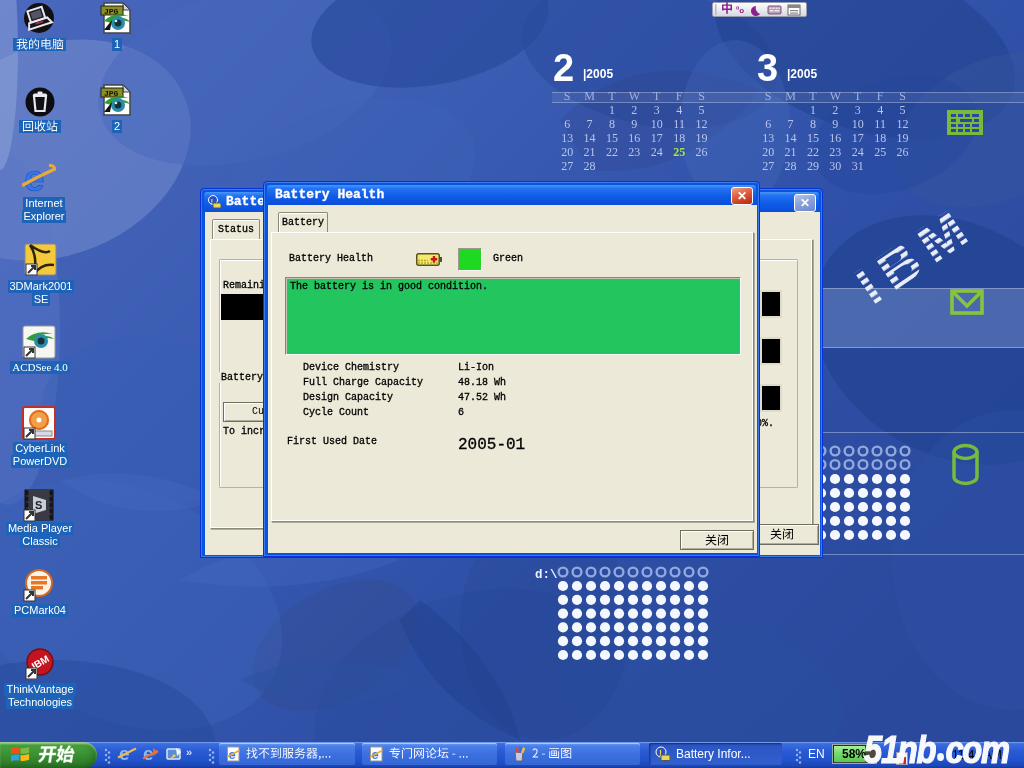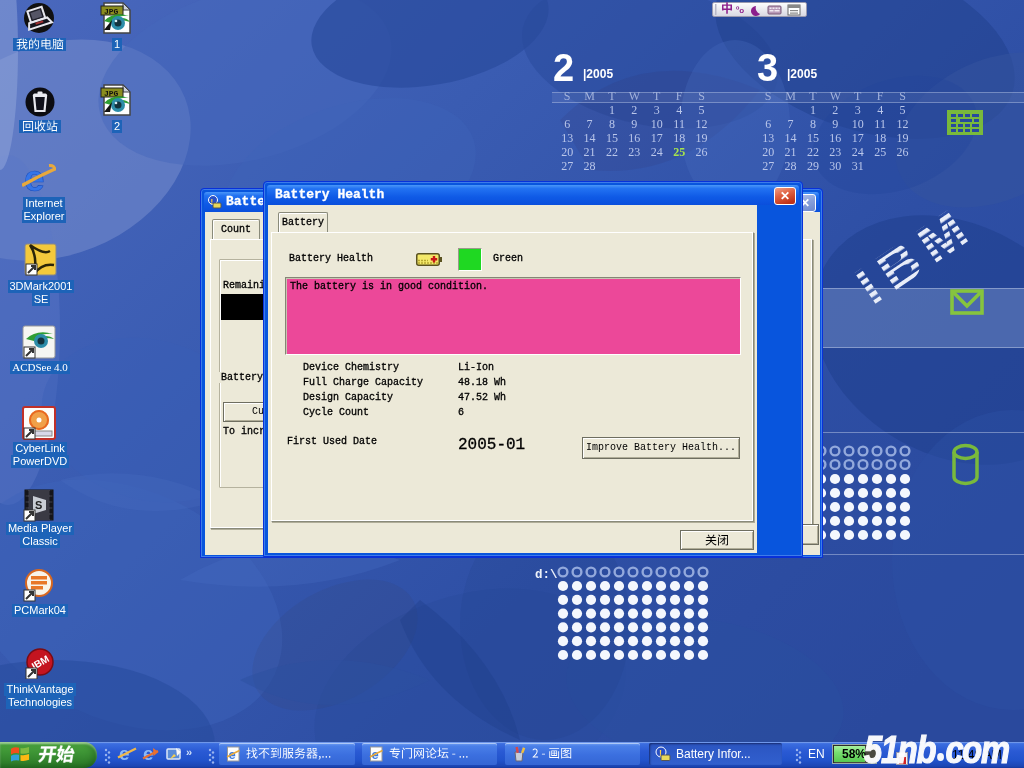--- a/index.html
+++ b/index.html
@@ -440,69 +440,68 @@
     <svg class="abs" style="left:4px;top:3px" width="14" height="14" viewBox="0 0 14 14">
         <circle cx="5" cy="5" r="4.5" fill="#2850c8" stroke="#fff"></circle>
         <text x="2.5" y="8.5" font-size="8" font-weight="bold" fill="#ffd24a" font-family="Liberation Sans">!</text>
         <rect x="5" y="8" width="8" height="5" rx="1" fill="#e8d85a" stroke="#555"></rect>
       </svg>
     <div class="mono" style="position:absolute;left:22px;top:2px;font-size:13px;font-weight:bold;color:#fff;">Battery Information</div>
     <div class="abs" style="right:3px;top:2px;width:22px;height:18px;border:1px solid #fff;border-radius:3px;background:linear-gradient(160deg,#b4c4ec,#8aa2dc 45%,#6c88cc);text-align:center;color:#fff;font-family:'Liberation Sans';font-size:12px;font-weight:bold;line-height:16px;">✕</div>
   </div>
   <div class="abs" style="left:4px;top:23px;width:615px;height:343px;background:#ece9d8;"></div>
 
-  <div class="abs mono" style="left:11px;top:30px;width:48px;height:21px;background:#ece9d8;border:1px solid #898a7a;border-bottom:none;border-radius:2px 2px 0 0;box-shadow:inset 1px 1px 0 #fff;font-size:10px;text-align:center;line-height:20px;">Count</div>
+  <div class="abs mono" style="left:11px;top:30px;width:48px;height:21px;background:#ece9d8;border:1px solid #898a7a;border-bottom:none;border-radius:2px 2px 0 0;box-shadow:inset 1px 1px 0 #fff;font-size:10px;text-align:center;line-height:20px;">Status</div>
   <div class="abs" style="left:9px;top:50px;width:603px;height:290px;border:1px solid #898a7a;border-top-color:#fff;border-left-color:#fff;background:#ece9d8;box-shadow:inset -1px -1px 0 #fff, 1px 1px 0 #b0ad98;"></div>
 
   <div class="abs" style="left:18px;top:70px;width:579px;height:229px;border:1px solid #b5b29e;box-shadow:inset 1px 1px 0 #fff;border-radius:1px;"></div>
   <div class="abs mono" style="left:22px;top:91px;font-size:10px;color:#000;">Remaining charge</div>
   <div class="abs" style="left:20px;top:105px;width:120px;height:26px;background:#000;"></div>
   <div class="abs mono" style="left:18px;top:183px;font-size:10px;color:#000;background:#ece9d8;padding:0 2px;">Battery Status</div>
   <div class="btn" style="left:22px;top:213px;width:100px;height:20px;line-height:18px;">Current</div>
   <div class="abs mono" style="left:22px;top:237px;font-size:10px;color:#000;">To increase</div>
 
   <div class="abs" style="left:561px;top:103px;width:18px;height:24px;background:#000;box-shadow:0 0 0 2px #dedbc8;"></div>
   <div class="abs" style="left:561px;top:150px;width:18px;height:24px;background:#000;box-shadow:0 0 0 2px #dedbc8;"></div>
   <div class="abs" style="left:561px;top:197px;width:18px;height:24px;background:#000;box-shadow:0 0 0 2px #dedbc8;"></div>
   <div class="abs mono" style="left:555px;top:229px;font-size:10px;color:#000;">0%.</div>
 
   <div class="btn" style="left:544px;top:335px;width:74px;height:21px;"><svg width="24" height="13" style="margin-top:3px">
         <path fill="#000" d="M2.7 1C3.2 1.6 3.7 2.5 3.9 3H1.5V3.9H5.5V5.4C5.5 5.6 5.5 5.8 5.5 6.1H0.8V7H5.3C4.9 8.3 3.8 9.6 0.6 10.7C0.8 10.9 1.1 11.3 1.2 11.5C4.3 10.4 5.6 9 6.2 7.6C7.2 9.5 8.7 10.8 10.9 11.4C11 11.2 11.3 10.8 11.5 10.6C9.3 10 7.7 8.7 6.8 7H11.2V6.1H6.5L6.6 5.4V3.9H10.6V3H8.2C8.6 2.4 9.1 1.6 9.5 0.9L8.5 0.5C8.2 1.3 7.7 2.3 7.2 3H3.9L4.7 2.6C4.5 2 4 1.2 3.4 0.6Z M13.1 3.2V11.5H14V3.2ZM13.2 1C13.8 1.6 14.5 2.3 14.7 2.8L15.5 2.3C15.2 1.8 14.5 1.1 13.9 0.6ZM18.8 2.8V4.4H14.9V5.3H18.2C17.4 6.6 16 7.8 14.4 8.7C14.6 8.8 14.8 9.1 15 9.3C16.5 8.5 17.8 7.3 18.8 6V9.3C18.8 9.5 18.7 9.6 18.5 9.6C18.3 9.6 17.6 9.6 16.9 9.6C17 9.8 17.2 10.2 17.2 10.4C18.2 10.4 18.8 10.4 19.2 10.3C19.6 10.2 19.7 9.9 19.7 9.4V5.3H21.4V4.4H19.7V2.8ZM16.3 1.1V2H22.1V10.4C22.1 10.5 22 10.6 21.8 10.6C21.7 10.6 21.1 10.6 20.6 10.6C20.7 10.8 20.8 11.2 20.8 11.4C21.6 11.4 22.2 11.4 22.5 11.3C22.8 11.1 23 10.9 23 10.4V1.1Z"></path>
       </svg></div>
 </div>
 
-<div class="abs" style="left:263px;top:181px;width:540px;height:376px;background:#0855dd;border:1px solid #0831d9;border-radius:4px 4px 0 0;box-shadow:inset 0 0 0 1px #3d7bea;">
+<div class="abs" style="left:263px;top:181px;width:497px;height:376px;background:#0855dd;border:1px solid #0831d9;border-radius:4px 4px 0 0;box-shadow:inset 0 0 0 1px #3d7bea;">
   <div class="abs" style="left:3px;top:3px;right:3px;height:20px;background:linear-gradient(180deg,#4a96f8 0,#2272f2 18%,#0f5ae6 60%,#0a4fdc 100%);border-radius:3px 3px 0 0;">
     <div class="mono" style="position:absolute;left:8px;top:2px;font-size:13px;font-weight:bold;color:#fff;">Battery Health</div>
     <div class="abs" style="right:3px;top:2px;width:22px;height:18px;border:1px solid #fff;border-radius:3px;background:linear-gradient(160deg,#f0a088,#e06242 40%,#c03318 85%);text-align:center;color:#fff;font-family:'Liberation Sans';font-size:12px;font-weight:bold;line-height:16px;">✕</div>
   </div>
   <div class="abs" style="left:4px;top:23px;width:489px;height:348px;background:#ece9d8;"></div>
 
   <div class="abs mono" style="left:14px;top:30px;width:50px;height:21px;background:#ece9d8;border:1px solid #898a7a;border-bottom:none;border-radius:2px 2px 0 0;box-shadow:inset 1px 1px 0 #fff;font-size:10px;text-align:center;line-height:20px;">Battery</div>
   <div class="abs" style="left:7px;top:50px;width:483px;height:290px;border:1px solid #898a7a;border-top-color:#fff;border-left-color:#fff;background:#ece9d8;box-shadow:inset -1px -1px 0 #fff, 1px 1px 0 #b0ad98;"></div>
 
   <div class="abs mono" style="left:25px;top:71px;font-size:10px;color:#000;">Battery Health</div>
   <svg class="abs" style="left:152px;top:70px" width="26" height="15" viewBox="0 0 26 15">
     <rect x="0.75" y="1.75" width="22.5" height="11.5" rx="2" fill="#f4e96a" stroke="#5a5220" stroke-width="1.5"></rect>
     <rect x="23.5" y="5" width="2.5" height="5" fill="#5a5220"></rect>
     <path d="M2 11 L22 11 M2 8.5 L12 8.5" stroke="#b8a830" stroke-width="1.5" stroke-dasharray="2 1"></path>
     <path d="M16 4 L19 4 L19 6.5 L21.5 6.5 L21.5 9.5 L19 9.5 L19 12 L16 12 L16 9.5 L13.5 9.5 L13.5 6.5 L16 6.5 Z" fill="#c81818" transform="scale(0.8) translate(5,1)"></path>
   </svg>
   <div class="abs" style="left:194px;top:66px;width:24px;height:23px;background:#1fd822;border:1px solid #9a9a8a;border-right-color:#fff;border-bottom-color:#fff;"></div>
   <div class="abs mono" style="left:229px;top:71px;font-size:10px;color:#000;">Green</div>
 
-  <div class="abs" style="left:21px;top:95px;width:456px;height:78px;background:#ec4899;border:1px solid #858575;border-right-color:#fff;border-bottom-color:#fff;box-shadow:inset 1px 1px 0 #c8c5b2;">
+  <div class="abs" style="left:21px;top:95px;width:456px;height:78px;background:#22c55e;border:1px solid #858575;border-right-color:#fff;border-bottom-color:#fff;box-shadow:inset 1px 1px 0 #c8c5b2;">
     <div class="mono" style="position:absolute;left:4px;top:3px;font-size:10px;color:#000;">The battery is in good condition.</div>
   </div>
 
   <div class="abs mono" style="left:23px;top:178px;font-size:10px;line-height:15px;color:#000;margin-left:16px;">Device Chemistry<br>Full Charge Capacity<br>Design Capacity<br>Cycle Count</div>
   <div class="abs mono" style="left:194px;top:178px;font-size:10px;line-height:15px;color:#000;">Li-Ion<br>48.18 Wh<br>47.52 Wh<br>6</div>
   <div class="abs mono" style="left:23px;top:254px;font-size:10px;color:#000;">First Used Date</div>
   <div class="abs mono" style="left:194px;top:254px;font-size:16px;color:#000;">2005-01</div>
-  <div class="btn" style="left:318px;top:255px;width:158px;height:22px;line-height:20px;font-size:10px;">Improve Battery Health...</div>
 
   <div class="btn" style="left:416px;top:348px;width:74px;height:20px;"><svg width="24" height="13" style="margin-top:3px">
         <path fill="#000" d="M2.7 1C3.2 1.6 3.7 2.5 3.9 3H1.5V3.9H5.5V5.4C5.5 5.6 5.5 5.8 5.5 6.1H0.8V7H5.3C4.9 8.3 3.8 9.6 0.6 10.7C0.8 10.9 1.1 11.3 1.2 11.5C4.3 10.4 5.6 9 6.2 7.6C7.2 9.5 8.7 10.8 10.9 11.4C11 11.2 11.3 10.8 11.5 10.6C9.3 10 7.7 8.7 6.8 7H11.2V6.1H6.5L6.6 5.4V3.9H10.6V3H8.2C8.6 2.4 9.1 1.6 9.5 0.9L8.5 0.5C8.2 1.3 7.7 2.3 7.2 3H3.9L4.7 2.6C4.5 2 4 1.2 3.4 0.6Z M13.1 3.2V11.5H14V3.2ZM13.2 1C13.8 1.6 14.5 2.3 14.7 2.8L15.5 2.3C15.2 1.8 14.5 1.1 13.9 0.6ZM18.8 2.8V4.4H14.9V5.3H18.2C17.4 6.6 16 7.8 14.4 8.7C14.6 8.8 14.8 9.1 15 9.3C16.5 8.5 17.8 7.3 18.8 6V9.3C18.8 9.5 18.7 9.6 18.5 9.6C18.3 9.6 17.6 9.6 16.9 9.6C17 9.8 17.2 10.2 17.2 10.4C18.2 10.4 18.8 10.4 19.2 10.3C19.6 10.2 19.7 9.9 19.7 9.4V5.3H21.4V4.4H19.7V2.8ZM16.3 1.1V2H22.1V10.4C22.1 10.5 22 10.6 21.8 10.6C21.7 10.6 21.1 10.6 20.6 10.6C20.7 10.8 20.8 11.2 20.8 11.4C21.6 11.4 22.2 11.4 22.5 11.3C22.8 11.1 23 10.9 23 10.4V1.1Z"></path>
       </svg></div>
 </div>
 
 <div class="abs" style="left:0;top:742px;width:1024px;height:26px;background:linear-gradient(180deg,#4f7ee8 0,#3a6cdf 9%,#2a5ad4 35%,#2153cc 70%,#1c46b4 93%,#15389c 100%);">
   <div class="abs" style="left:0;top:0;width:1024px;height:1px;background:#6f97ea;"></div>
 </div>
 

